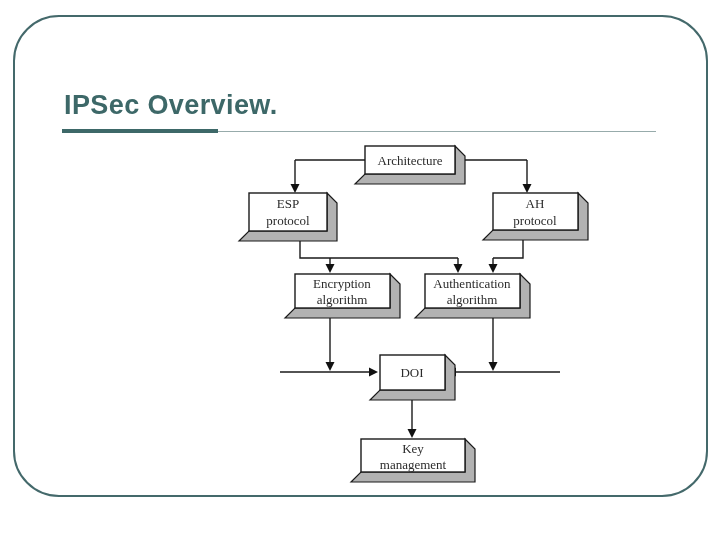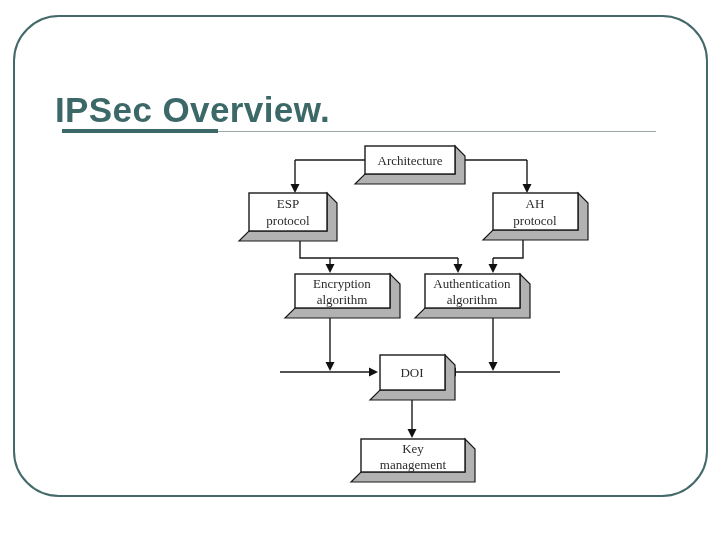--- a/index.html
+++ b/index.html
@@ -6,22 +6,22 @@
   .stage{
     position:relative;width:720px;height:540px;background:#ffffff;
     font-family:"Liberation Sans",sans-serif;overflow:hidden;
   }
   .slide-border{
     position:absolute;left:13px;top:15px;width:695px;height:482px;
     box-sizing:border-box;border:2px solid #44696b;border-radius:46px;
     background:transparent;
   }
   .slide-title{
-    position:absolute;left:55px;top:90px;margin:0;
-    font-size:35px;font-weight:bold;letter-spacing:0.4px;color:#3d6868;
+    position:absolute;left:64px;top:90px;margin:0;
+    font-size:27px;font-weight:bold;letter-spacing:0.4px;color:#3d6868;
   }
   .title-underline-thick{
     position:absolute;left:62px;top:129px;width:156px;height:4px;background:#3d6868;
   }
   .title-underline-thin{
     position:absolute;left:218px;top:131px;width:438px;height:1px;background:#97abab;
   }
   svg.diagram{position:absolute;left:0;top:0;}
   .box-shadow{fill:#b2b2b2;stroke:#1a1a1a;stroke-width:1.2;}
   .box-face{fill:#ffffff;stroke:#1a1a1a;stroke-width:1.4;}

